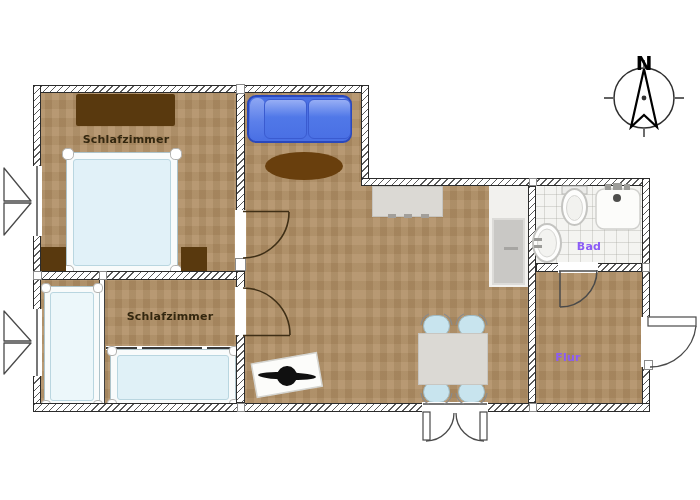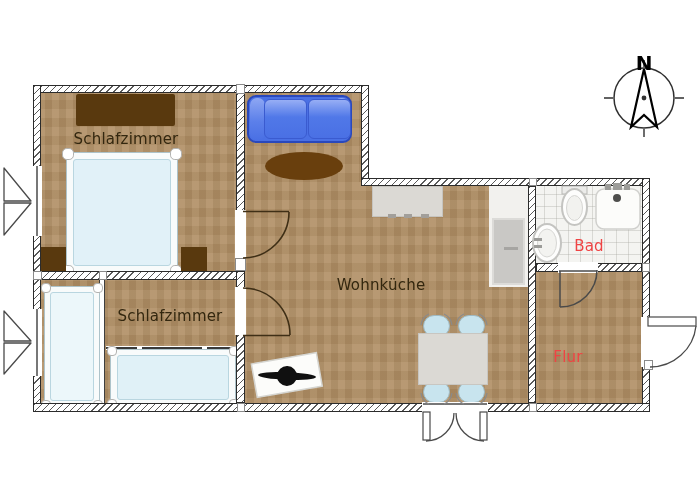--- a/index.html
+++ b/index.html
@@ -39,23 +39,23 @@
     background:linear-gradient(180deg,#97aef5 0%,#5078e8 45%,#4a70e4 100%);}
   .rug{position:absolute;background:#693f0d;border-radius:50%;z-index:3;}
   .counter{position:absolute;background:#dbd9d4;border:1px solid #c6c4bf;z-index:3;}
   .countertab{position:absolute;background:#a29f9a;z-index:3;}
   .fridgecol{position:absolute;background:#f2f1ee;z-index:3;}
   .fridge{position:absolute;background:#c9c8c5;border:2px solid #dcdbd8;z-index:3;}
   .handle{position:absolute;background:#a6a5a2;z-index:3;}
   .table{position:absolute;background:#dbd9d4;border:1px solid #c8c6c1;z-index:3;}
   .chair{position:absolute;width:27px;height:22px;background:#c8e4ee;border:1px solid #9fb9c2;border-radius:12px;z-index:3;}
   
-  .roomlabel{position:absolute;transform:translate(-50%,-50%);font-size:15px;font-weight:normal;
+  .roomlabel{position:absolute;transform:translate(-50%,-50%);font-size:11px;font-weight:bold;
     letter-spacing:0.2px;color:#33270f;white-space:nowrap;z-index:7;}
-  .darklabel{color:#ef4444;}
+  .darklabel{color:#8b5cf6;}
   svg.overlay{position:absolute;left:0;top:0;z-index:6;}
 </style>
 </head>
 <body>
 
 <div id="plan">
 
   <div class="floor" style="left:38px;top:90px;width:202px;height:190px;"></div>
   <div class="floor" style="left:240px;top:90px;width:123px;height:317px;"></div>
   <div class="floor" style="left:359px;top:182px;width:173px;height:225px;"></div>
@@ -226,17 +226,16 @@
       <circle cx="644" cy="98" r="30" fill="none" stroke="#2f2f2f" stroke-width="1.5"></circle>
       <path d="M604,98 H613 M675,98 H684 M644,129 V137 M644,60 V67" stroke="#2f2f2f" stroke-width="1.4" fill="none"></path>
       <polygon points="644,69 631,127 644,115 657,127" fill="#fff" stroke="#000" stroke-width="2.2" stroke-linejoin="miter"></polygon>
       <circle cx="644" cy="98" r="2.4" fill="#333"></circle>
       <text x="644" y="70" text-anchor="middle" font-size="20" font-weight="bold" fill="#000">N</text>
     </g>
   </svg>
 
   <div class="roomlabel" style="left:126px;top:139px;">Schlafzimmer</div>
   <div class="roomlabel" style="left:170px;top:316px;">Schlafzimmer</div>
-  <div class="roomlabel" style="left:381px;top:285px;">Wohnküche</div>
   <div class="roomlabel darklabel" style="left:589px;top:246px;">Bad</div>
   <div class="roomlabel darklabel" style="left:568px;top:357px;">Flur</div>
 
 </div>
 
 </body></html>

